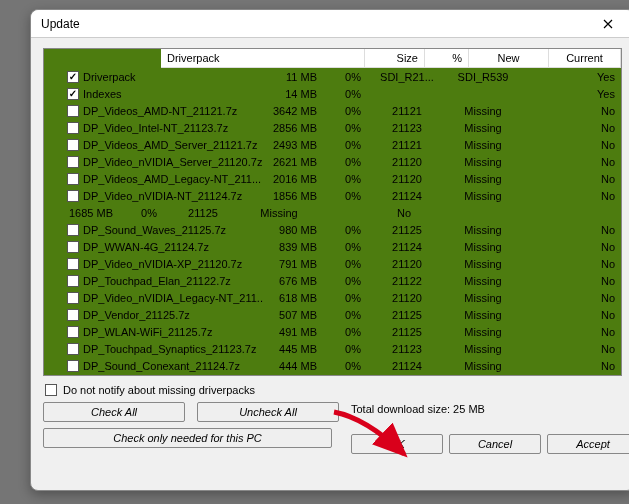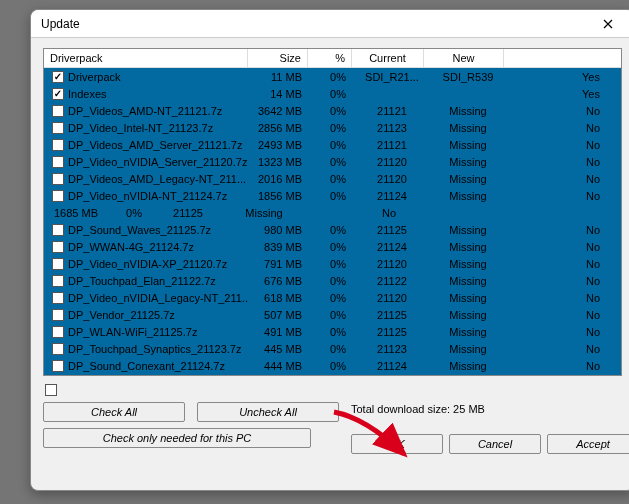--- a/index.html
+++ b/index.html
@@ -44,25 +44,26 @@
     border-radius: 4px;
   }
   .content {
     flex: 1;
     padding: 10px 12px 12px 12px;
     display: flex;
     flex-direction: column;
   }
   .listwrap {
     border: 1px solid #888;
-    background: #0369a1;
+    background: #4d7c0f;
     height: 328px;
     display: flex;
     flex-direction: column;
     overflow: hidden;
+    align-items: flex-end;
   }
   .hdr {
     display: flex;
     background: #fff;
     border-bottom: 1px solid #ddd;
     font-size: 11px;
     color: #000;
     flex: 0 0 auto;
   }
   .hdr .hc {
@@ -131,21 +132,21 @@
     border: 1px solid #888;
     background: #efefef;
     padding: 3px 0;
     text-align: center;
     font-size: 11px;
     border-radius: 2px;
     cursor: default;
     font-style: italic;
   }
   .btn.small { width: 142px; }
-  .btn.wide { width: 268px; }
+  .btn.wide { width: 289px; }
   .btn.act { width: 92px; }
   .rightpane {
     margin-left: auto;
     display: flex;
     flex-direction: column;
     gap: 18px;
   }
   .info { font-size: 11px; color:#000; line-height: 1.3; }
   .actbtns { display:flex; gap:6px; }
 
@@ -175,22 +176,22 @@
           <path d="M1 1 L9 9 M9 1 L1 9" stroke="currentColor" stroke-width="1.2"></path>
         </svg>
     </div>
   </div>
   <div class="content">
     <div class="listwrap">
       <div class="hdr">
         <div class="hc col0">Driverpack</div>
         <div class="hc col1">Size</div>
         <div class="hc col2">%</div>
+        <div class="hc col3">New</div>
         <div class="hc col4">Current</div>
-        <div class="hc col3">New</div>
       </div>
       <div class="rows" id="rows">
           <div class="row">
             <div class="c col0">
               <span class="cb checked"></span>
               <span>Driverpack</span>
             </div>
             <div class="c col1">11 MB</div>
             <div class="c col2">0%</div>
             <div class="c col3">SDI_R21...</div>
@@ -239,21 +240,21 @@
             <div class="c col2">0%</div>
             <div class="c col3">21121</div>
             <div class="c col4">Missing</div>
             <div class="c col5">No</div>
           </div>
           <div class="row">
             <div class="c col0">
               <span class="cb"></span>
               <span>DP_Video_nVIDIA_Server_21120.7z</span>
             </div>
-            <div class="c col1">1323 MB</div>
+            <div class="c col1">2621 MB</div>
             <div class="c col2">0%</div>
             <div class="c col3">21120</div>
             <div class="c col4">Missing</div>
             <div class="c col5">No</div>
           </div>
           <div class="row">
             <div class="c col0">
               <span class="cb"></span>
               <span>DP_Videos_AMD_Legacy-NT_211...</span>
             </div>
@@ -379,20 +380,21 @@
             <div class="c col3">21124</div>
             <div class="c col4">Missing</div>
             <div class="c col5">No</div>
           </div>
         </div>
     </div>
 
     <div class="below">
       <div class="notifyrow">
         <span class="cb"></span>
+        <span>Do not notify about missing driverpacks</span>
       </div>
       <div class="btnrow">
         <div class="leftbtns">
           <div class="topbtns">
             <div class="btn small">Check All</div>
             <div class="btn small">Uncheck All</div>
           </div>
           <div class="btn wide">Check only needed for this PC</div>
         </div>
         <div class="rightpane">

